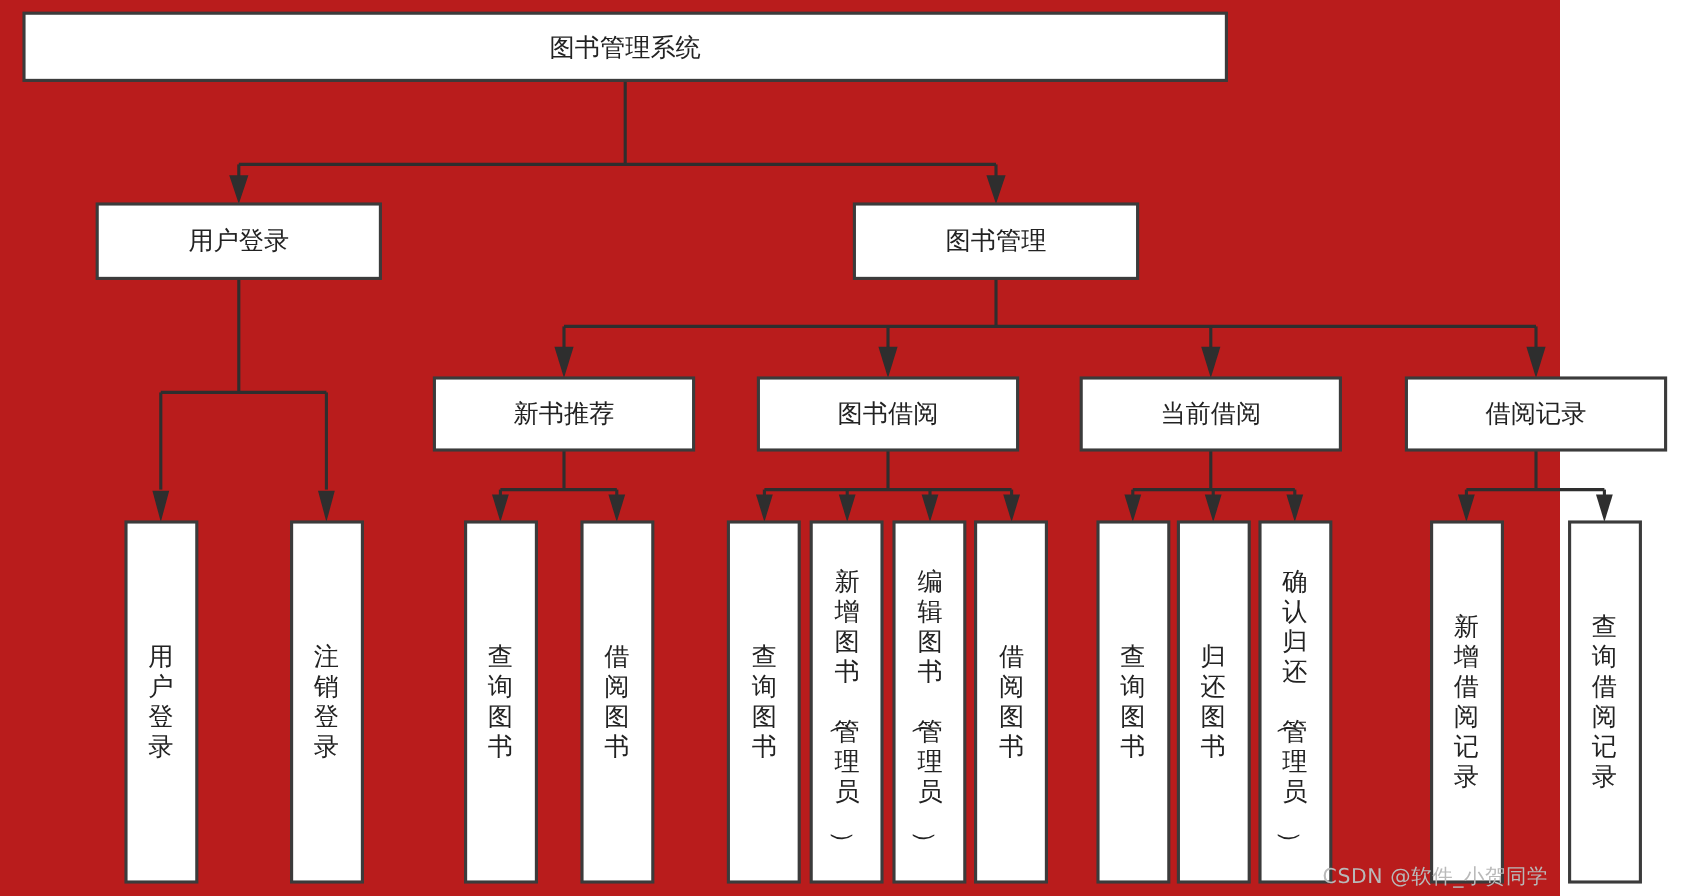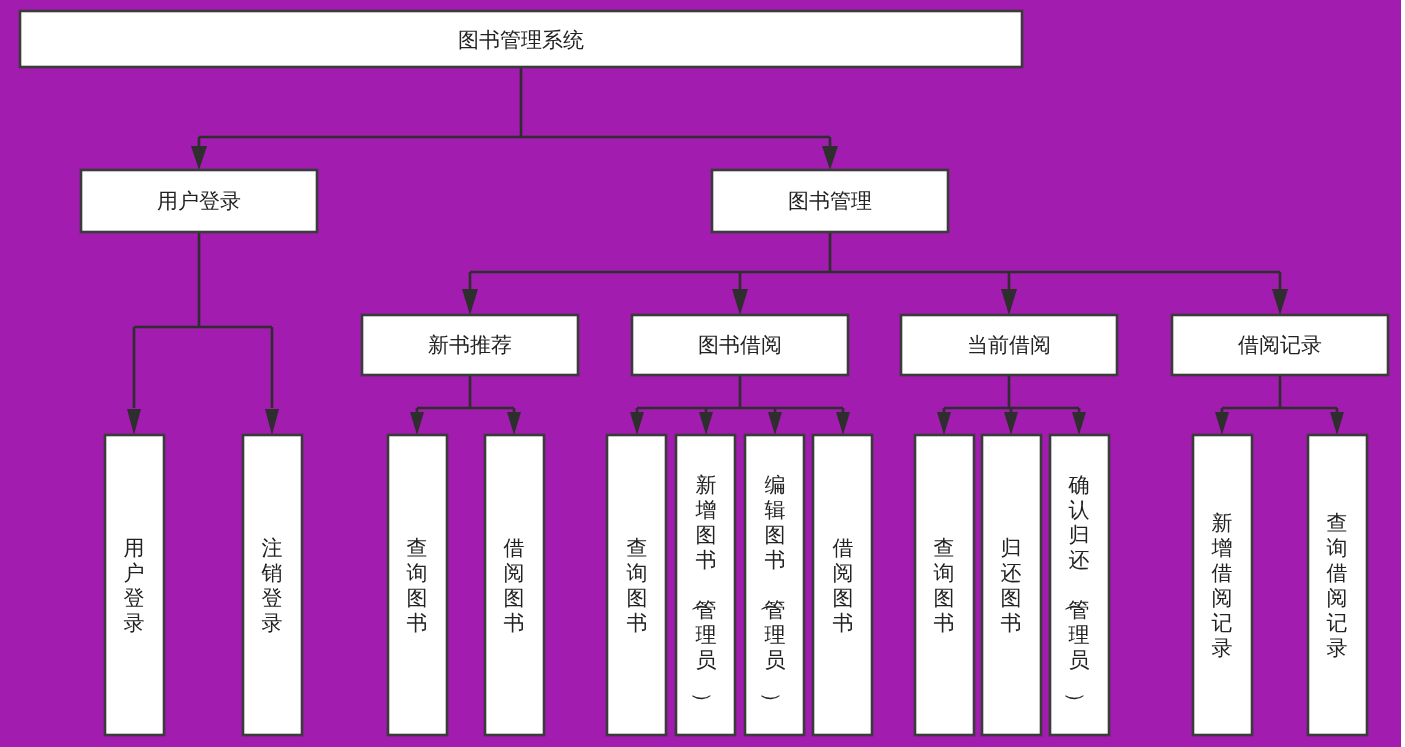--- a/index.html
+++ b/index.html
@@ -10,23 +10,23 @@
   }
   body {
     width: 1405px;
     height: 747px;
     font-family: "DejaVu Sans", "Liberation Sans", sans-serif;
     overflow: hidden;
     position: relative;
   }
   #diagram-root {
     position: relative;
-    width: 1401px;
+    width: 1300px;
     height: 747px;
-    background: #a21caf;
+    background: #b91c1c;
   }
   svg#tree-svg {
     position: absolute;
     left: 0;
     top: 0;
     width: 1405px;
     height: 747px;
   }
   .node-box {
     fill: #ffffff;
@@ -224,13 +224,14 @@
       <rect class="node-box" x="1193" y="435" width="59" height="300"></rect>
       <text class="node-label-vert" x="1222" y="529.5"><tspan x="1222" dy="0">新</tspan><tspan x="1222" dy="25">增</tspan><tspan x="1222" dy="25">借</tspan><tspan x="1222" dy="25">阅</tspan><tspan x="1222" dy="25">记</tspan><tspan x="1222" dy="25">录</tspan></text>
     </g>
     <g>
       <rect class="node-box" x="1308" y="435" width="59" height="300"></rect>
       <text class="node-label-vert" x="1337" y="529.5"><tspan x="1337" dy="0">查</tspan><tspan x="1337" dy="25">询</tspan><tspan x="1337" dy="25">借</tspan><tspan x="1337" dy="25">阅</tspan><tspan x="1337" dy="25">记</tspan><tspan x="1337" dy="25">录</tspan></text>
     </g>
 
   </svg>
 
+  <div class="watermark">CSDN @软件_小贺同学</div>
 </div>
 
 </body></html>

